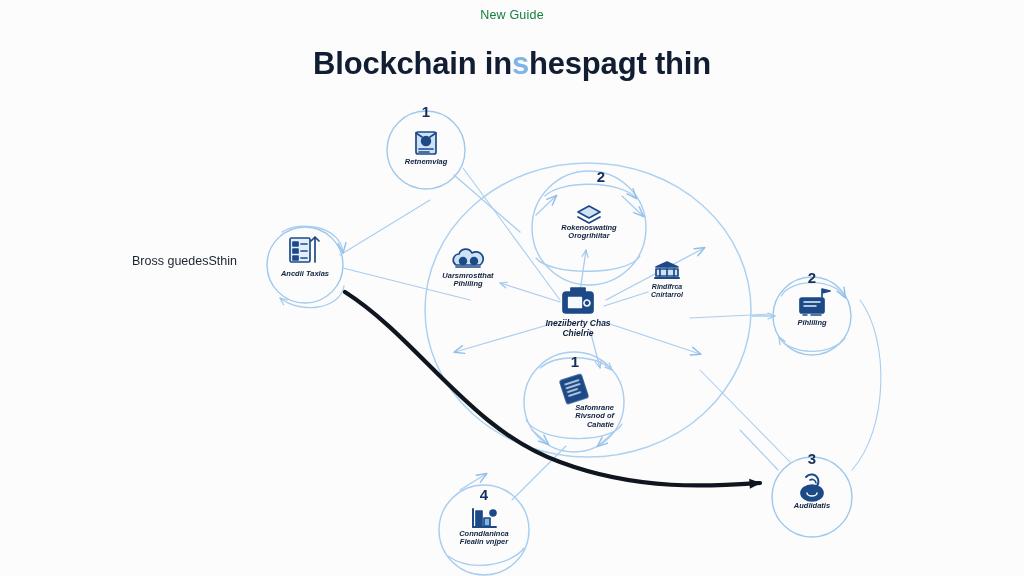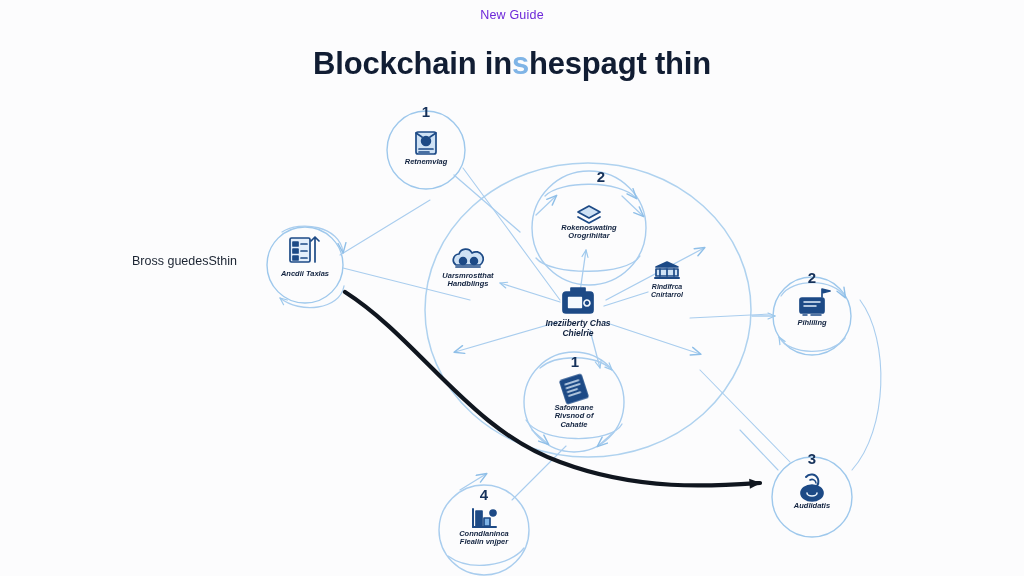--- a/index.html
+++ b/index.html
@@ -9,21 +9,21 @@
     font-family:"Liberation Sans","DejaVu Sans",sans-serif;
     overflow:hidden;
     position:relative;
   }
   #canvas{position:absolute;inset:0;width:1024px;height:576px;}
   .header{
     position:absolute;left:0;right:0;top:8px;text-align:center;
     pointer-events:none;
   }
   .eyebrow{
-    font-size:12.5px;color:#6d28d9;letter-spacing:.2px;
+    font-size:12.5px;color:#15803d;letter-spacing:.2px;
     font-weight:400;
   }
   .title{
     margin-top:24px;
     font-size:31px;font-weight:700;color:#111d33;
     letter-spacing:-0.2px;
   }
   .title .hl{color:#7fb4e6;}
   
   .node-label{
@@ -230,24 +230,24 @@
 <div class="num blur1" style="left:563px;top:353px;width:24px;">1</div>
 <div class="num blur1" style="left:800px;top:269px;width:24px;">2</div>
 <div class="num blur1" style="left:800px;top:450px;width:24px;">3</div>
 <div class="num blur1" style="left:472px;top:486px;width:24px;">4</div>
 
 <div class="node-label nl-sm blur2" style="left:386px;top:158px;width:80px;">Retnemvlag</div>
 <div class="node-label nl-sm blur2" style="left:265px;top:270px;width:80px;">Ancdii Taxlas</div>
 <div class="node-label nl-sm blur2" style="left:543px;top:224px;width:92px;">Rokenoswating
 Orogrihiitar</div>
 <div class="node-label nl-sm blur2" style="left:422px;top:272px;width:92px;">Uarsmrostthat
-Handblings</div>
+Pihliling</div>
 <div class="node-label nl-xs blur2" style="left:627px;top:283px;width:80px;">Rindlfrca
 Cnirtarrol</div>
 <div class="node-label nl-md blur2" style="left:528px;top:319px;width:100px;">Ineziiberty Chas
 Chielrie</div>
-<div class="node-label nl-sm blur2" style="left:534px;top:404px;width:80px;">Safomrane
+<div class="node-label nl-sm blur2" style="left:534px;top:404px;width:80px;text-align:right;">Safomrane
 Rivsnod of
 Cahatie</div>
 <div class="node-label nl-sm blur2" style="left:772px;top:319px;width:80px;">Pihliling</div>
 <div class="node-label nl-sm blur2" style="left:772px;top:502px;width:80px;">Audlidatis</div>
 <div class="node-label nl-sm blur2" style="left:436px;top:530px;width:96px;">Conndlaninca
 Flealin vnjper</div>
 
 </body></html>

